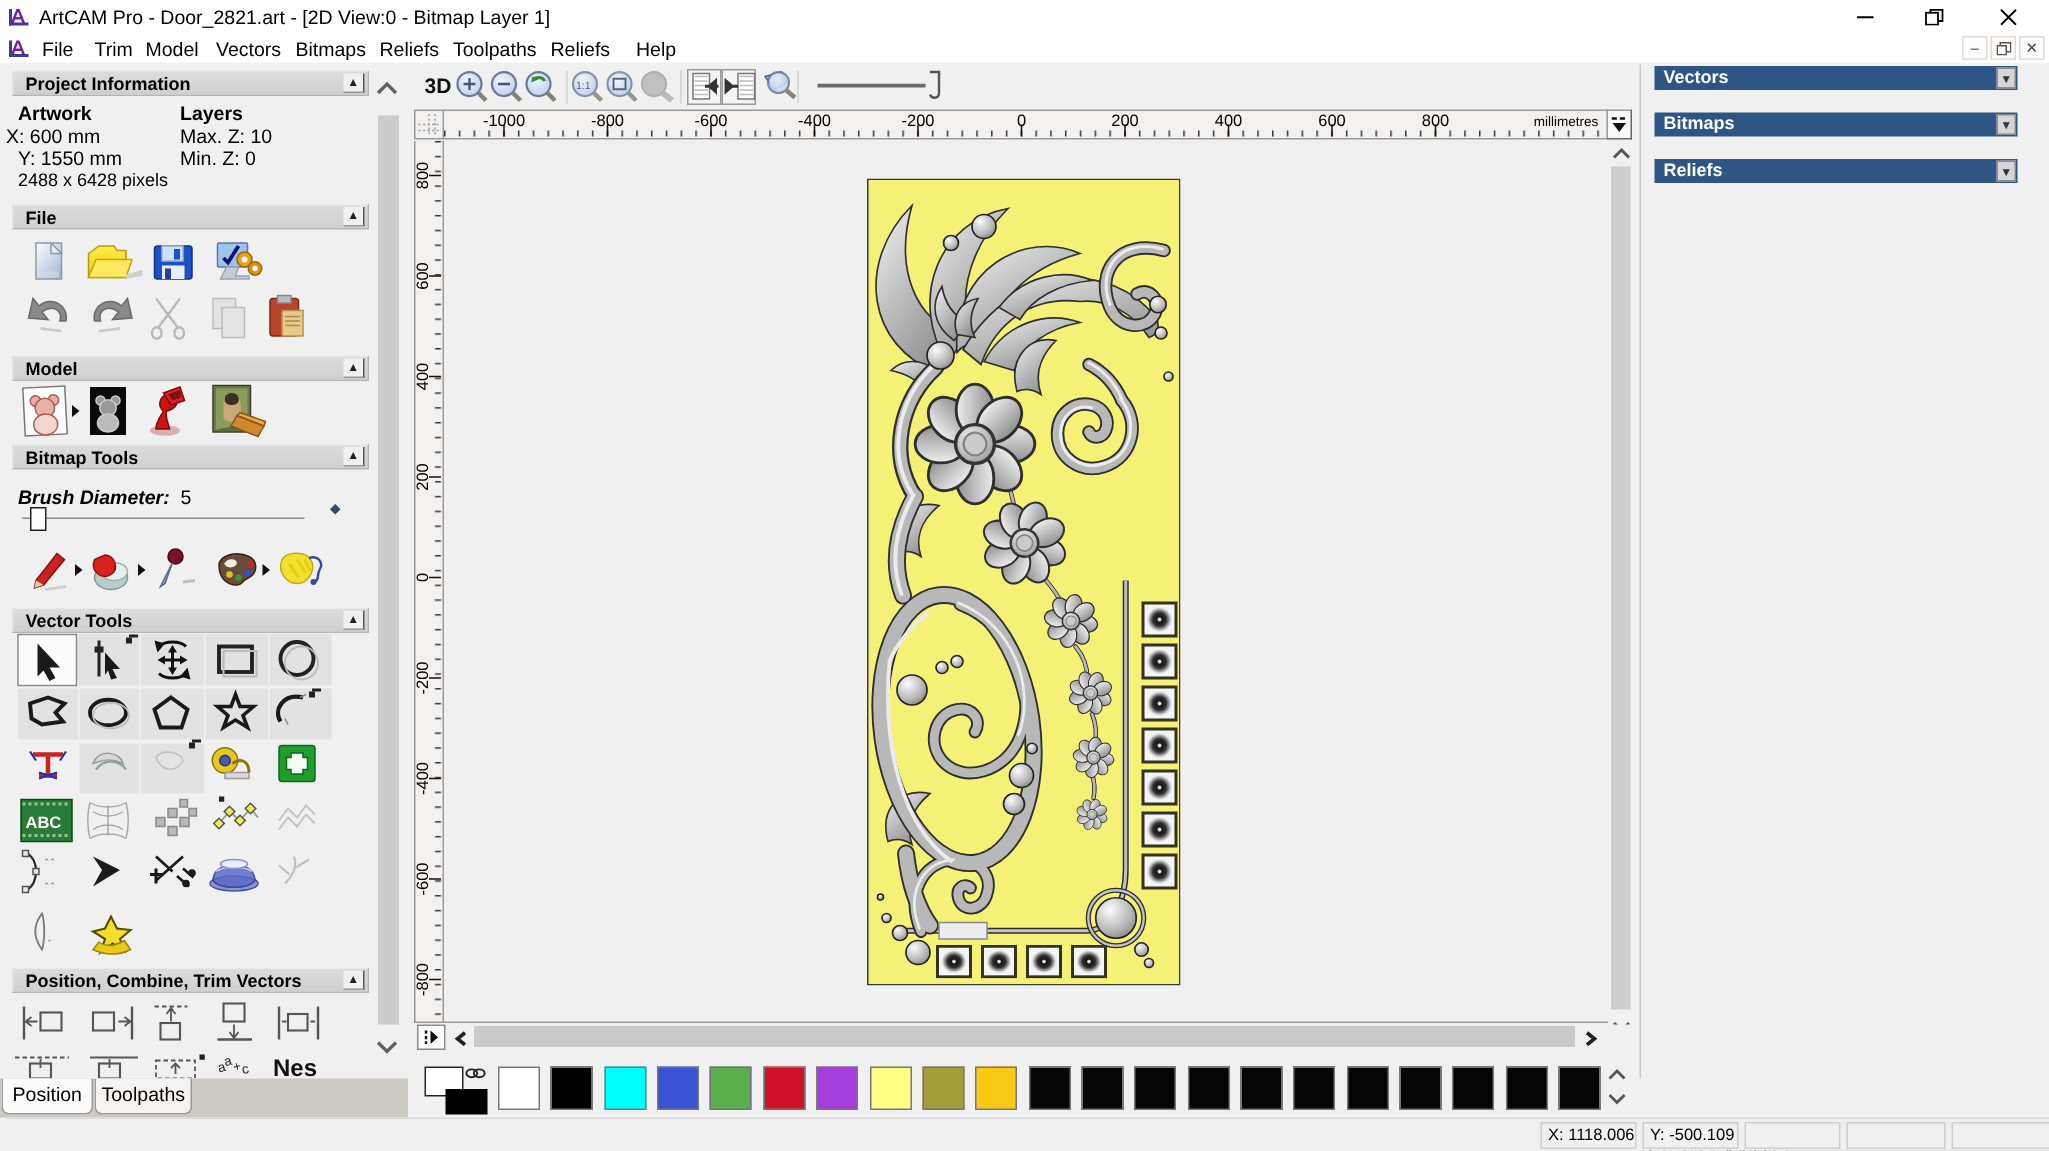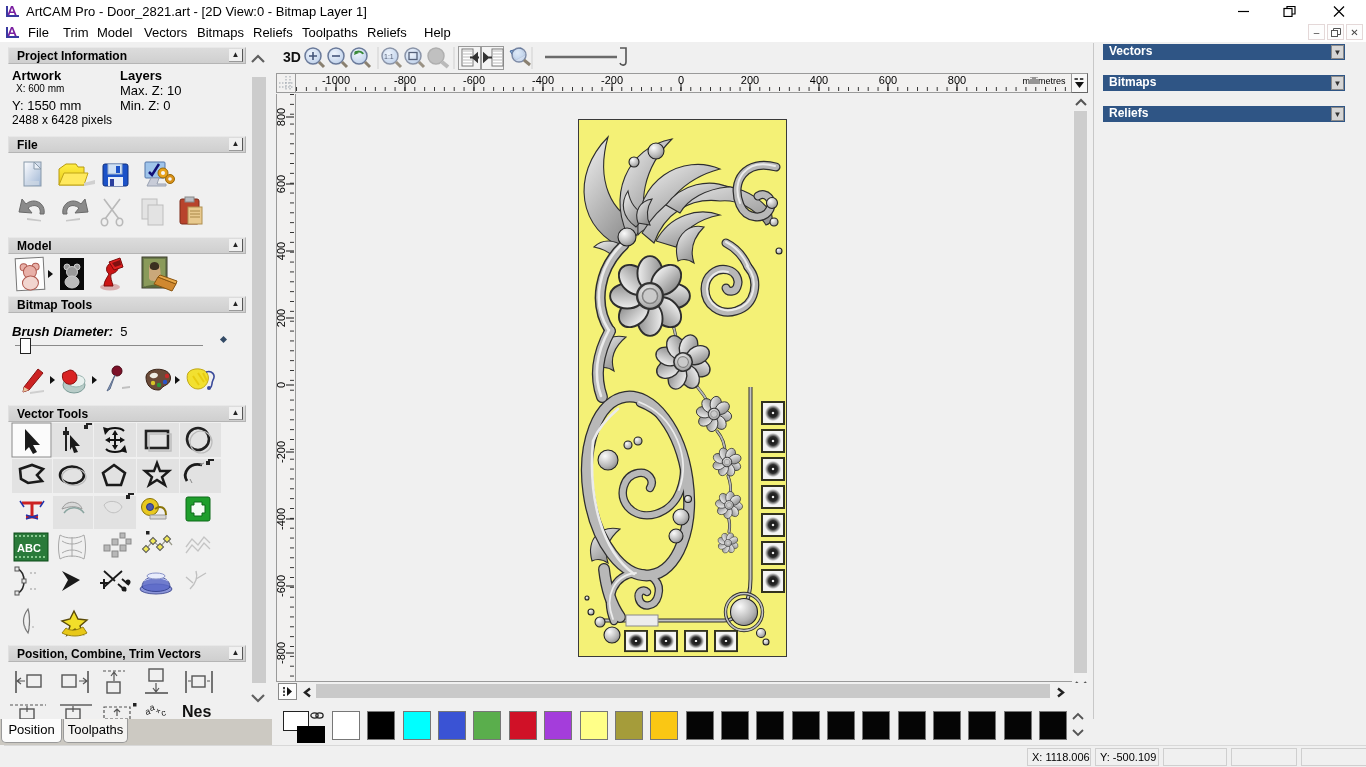--- a/index.html
+++ b/index.html
@@ -71,21 +71,21 @@
         <path d="M2.5 2.5 L2.5 0.5 L9.5 0.5 L9.5 6.5 L6.5 6.5" fill="none" stroke="#555"></path>
       </svg>
   </span>
   <span class="abs" style="left:1346px;top:2px;width:17px;height:16px;border:1px solid #e4d8d8;background:#fdfdfd;text-align:center;line-height:15px;font-size:10px;color:#444">✕</span>
 </div>
 <div class="abs" style="left:271px;top:43px;width:1px;height:702px;background:#cfcfcf"></div>
 <div id="leftpanel">
   <div class="schdr" style="top:4px">Project Information<span class="schbtn">▲</span></div>
   <div class="abs" style="left:12px;top:25px;font-size:13px;font-weight:bold">Artwork</div>
   <div class="abs" style="left:120px;top:25px;font-size:13px;font-weight:bold">Layers</div>
-  <div class="abs" style="left:16px;top:40px;font-size:10px">X: 600 mm</div>
+  <div class="abs" style="left:4px;top:40px;font-size:13px">X: 600 mm</div>
   <div class="abs" style="left:120px;top:40px;font-size:13px">Max. Z: 10</div>
   <div class="abs" style="left:12px;top:55px;font-size:13px">Y: 1550 mm</div>
   <div class="abs" style="left:120px;top:55px;font-size:13px">Min. Z: 0</div>
   <div class="abs" style="left:12px;top:70px;font-size:12px">2488 x 6428 pixels</div>
   <div class="schdr" style="top:93px">File<span class="schbtn">▲</span></div>
   <div class="abs" style="left:0;top:112px" id="fileicons">
   <svg width="250" height="75" viewBox="0 0 250 75">
     <defs>
       <linearGradient id="pg" x1="0" y1="0" x2="1" y2="1">
             <stop offset="0" stop-color="#fdfdff"></stop>

